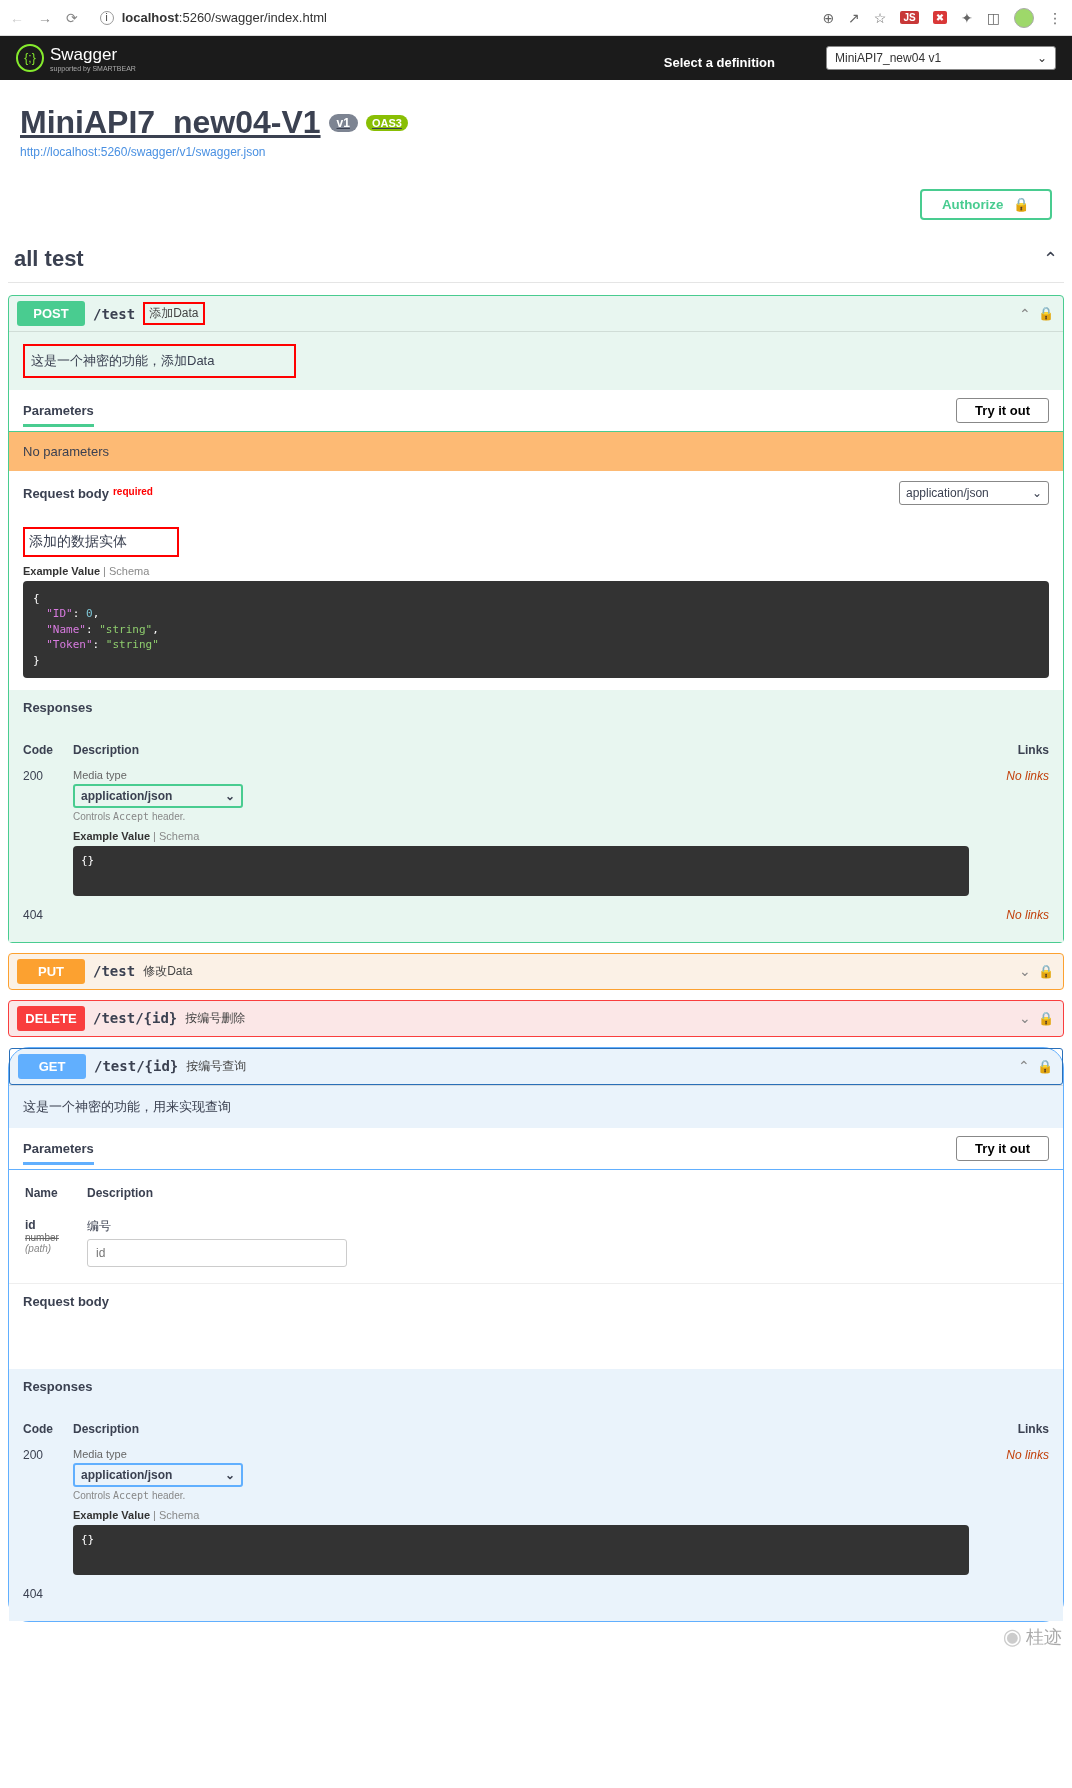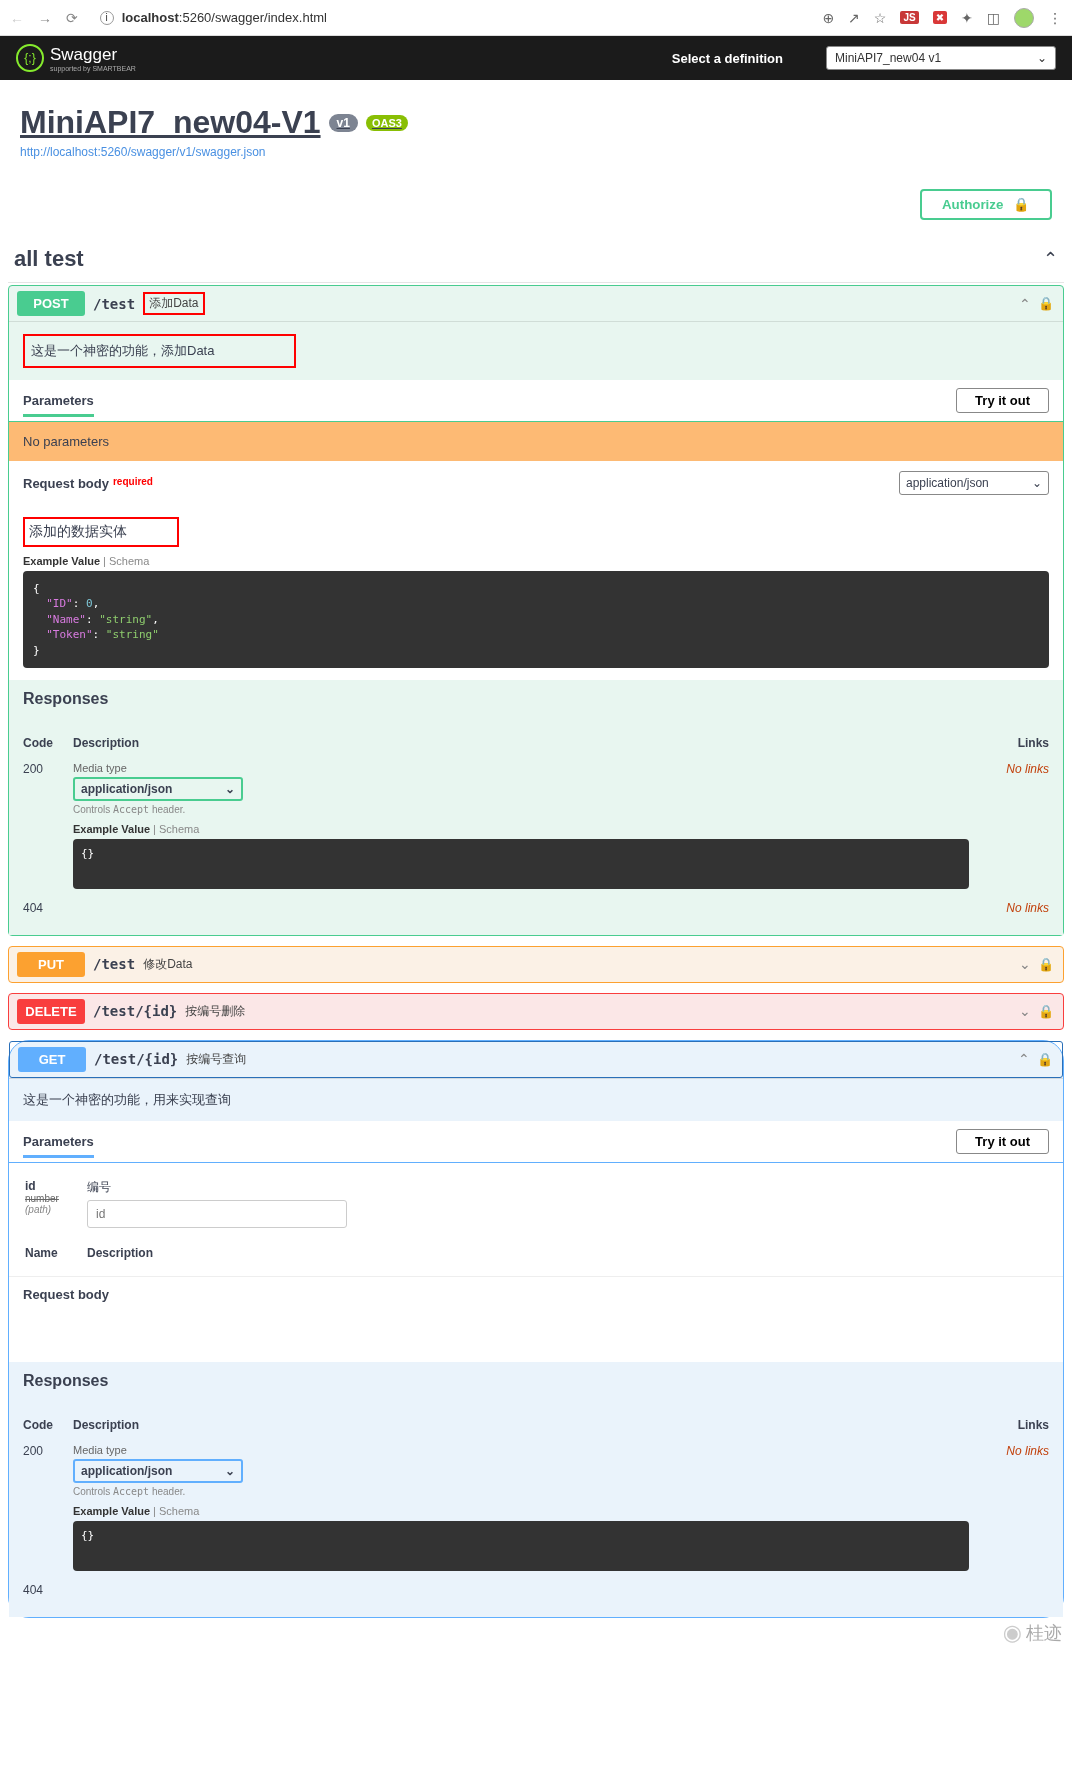--- a/index.html
+++ b/index.html
@@ -11,33 +11,33 @@
 .url-info { border: 1px solid #999; border-radius: 50%; width: 14px; height: 14px; display: inline-flex; align-items: center; justify-content: center; font-size: 10px; }
 .br-icons { display: flex; gap: 14px; align-items: center; color: #666; font-size: 14px; }
 .ext-js { background: #c83838; color: #fff; padding: 1px 3px; font-size: 10px; font-weight: bold; border-radius: 2px; }
 .ext-bug { background: #d93838; color: #fff; padding: 1px 3px; font-size: 10px; border-radius: 2px; }
 .avatar { width: 20px; height: 20px; border-radius: 50%; background: #9ed86a; border: 1px solid #aaa; }
 .topbar { background: #1b1b1b; color: #fff; display: flex; align-items: center; padding: 8px 16px; }
 .swagger-logo { display: flex; align-items: center; gap: 6px; }
 .logo-circle { width: 28px; height: 28px; border-radius: 50%; border: 2px solid #85ea2d; display: flex; align-items: center; justify-content: center; color: #85ea2d; font-size: 12px; }
 .logo-text { font-size: 17px; font-weight: 400; }
 .logo-sub { font-size: 7px; color: #aaa; display: block; }
-.topbar-right { margin-left: auto; display: flex; align-items: center; gap: 2px; }
+.topbar-right { margin-left: auto; display: flex; align-items: flex-end; gap: 10px; }
 .def-label { font-weight: bold; font-size: 13px; }
 .def-select { background: #fff; color: #333; padding: 4px 30px 4px 8px; border-radius: 3px; border: 1px solid #888; min-width: 230px; position: relative; font-size: 12px; margin-left: 41px; }
 .def-select::after { content: "⌄"; position: absolute; right: 8px; }
 .info-section { padding: 24px 20px 30px; text-decoration: underline; }
 .api-title { font-size: 32px; font-weight: bold; display: flex; align-items: center; gap: 8px; }
 .ver-badge { background: #7d8492; color: #fff; font-size: 12px; padding: 2px 8px; border-radius: 12px; }
 .oas-badge { background: #89bf04; color: #fff; font-size: 11px; padding: 2px 6px; border-radius: 10px; font-weight: bold; }
 .api-url { color: #4990e2; font-size: 12px; margin-top: 4px; display: inline-block; }
 .auth-row { display: flex; justify-content: flex-end; padding: 0 20px 18px; }
 .authorize-btn { border: 2px solid #49cc90; color: #49cc90; background: #fff; padding: 6px 20px; border-radius: 4px; font-weight: bold; display: flex; gap: 10px; align-items: center; }
 .section { padding: 0 8px 20px; }
-.tag-row { display: flex; align-items: center; padding: 8px 6px 10px; border-bottom: 1px solid rgba(0,0,0,.1); margin-bottom: 2px; text-align: right; }
+.tag-row { display: flex; align-items: center; padding: 8px 6px 10px; border-bottom: 1px solid rgba(0,0,0,.1); margin-bottom: 12px; text-align: right; }
 .tag-row h3 { font-size: 22px; font-weight: bold; }
 .tag-row .chev { margin-left: auto; font-size: 18px; }
 .opblock { border-radius: 4px; margin-bottom: 10px; border: 1px solid; }
 .op-post { border-color: #49cc90; background: #e8f6f0; }
 .op-put { border-color: #fca130; background: #fbf1e6; }
 .op-delete { border-color: #f93e3e; background: #fbe7e7; }
 .op-get { border-color: #61affe; background: #eaf3fb; border-radius: 21px; }
 .op-summary { display: flex; align-items: center; padding: 5px 8px; cursor: pointer; gap: 8px; }
 .method { color: #fff; font-weight: bold; font-size: 13px; padding: 5px 0; width: 68px; text-align: center; border-radius: 3px; }
 .m-post { background: #49cc90; }
@@ -65,21 +65,21 @@
 .required { color: #ff0000; font-size: 10px; margin-left: 4px; vertical-align: top; }
 .content-type { margin-left: auto; border: 1px solid #888; padding: 4px 6px; border-radius: 3px; font-size: 12px; width: 150px; display: flex; justify-content: space-between; }
 .reqbody-content { padding: 12px 14px; background: #fff; }
 .tabs { font-size: 11px; color: #888; margin-bottom: 4px; }
 .tabs .active { color: #333; font-weight: bold; }
 .code-block { background: #333; color: #fff; padding: 10px; border-radius: 4px; font-family: monospace; font-size: 11px; white-space: pre; line-height: 1.4; }
 .code-block .key { color: #d87be0; }
 .code-block .str { color: #8fce6e; }
 .code-block .num { color: #7fc8d8; }
 .responses { padding: 10px 14px; background: #fff; }
-.responses h4 { font-size: 16px; margin-bottom: 12px; }
+.responses h4 { font-size: 13px; margin-bottom: 12px; }
 .resp-table-head { display: flex; font-size: 12px; font-weight: bold; padding: 6px 0; }
 .col-code { width: 50px; }
 .col-desc { flex: 1; }
 .col-links { width: 80px; text-align: right; font-style: italic; color: #c2410c; font-weight: normal; }
 .resp-row { display: flex; font-size: 12px; padding: 6px 0; }
 .media-label { font-size: 11px; color: #666; }
 .media-select { border: 2px solid #49cc90; padding: 3px 6px; border-radius: 3px; font-size: 12px; width: 170px; display: flex; justify-content: space-between; margin: 3px 0; font-weight: bold; }
 .op-get .media-select { border-color: #61affe; }
 .controls { font-size: 10px; color: #888; }
 .controls code { color: #888; }
@@ -262,34 +262,34 @@
     <div class="op-body">
       <div class="op-description-box">这是一个神密的功能，用来实现查询</div>
       <div class="params-head">
         <h4>Parameters</h4>
         <button class="try-btn">Try it out</button>
       </div>
       <div style="background:#fff;padding:6px 14px;">
         <table class="param-table">
           <tbody>
               <tr>
+                <th style="width:60px;">Name</th>
+                <th>Description</th>
+              </tr>
+          <tr>
             <td>
               <div class="param-name">id</div>
               <div class="param-type">number</div>
               <div class="param-in">(path)</div>
             </td>
             <td>
               <div>编号</div>
               <input class="param-input" placeholder="id" style="">
             </td>
           </tr>
-          <tr>
-                <th style="width:60px;">Name</th>
-                <th>Description</th>
-              </tr>
         </tbody>
           </table>
       </div>
       <div class="reqbody-head" style="border-top:1px solid #eee;">
         <h4>Request body</h4>
       </div>
       <div style="background:#fff;height:50px;"></div>
       <div class="responses" style="background:transparent;">
         <h4>Responses</h4>
       </div>

